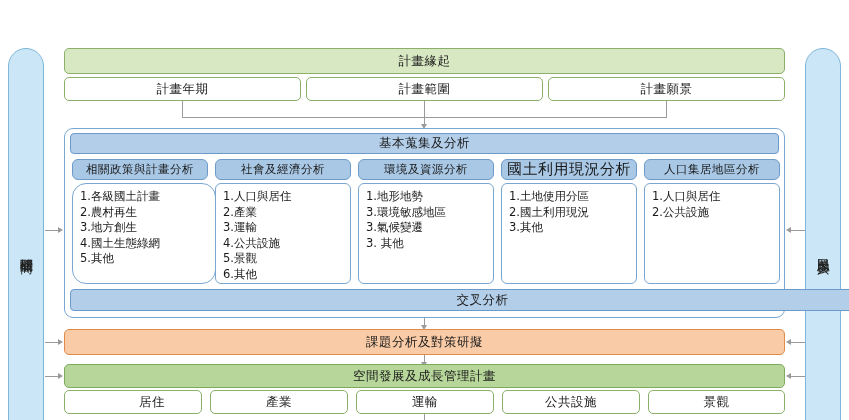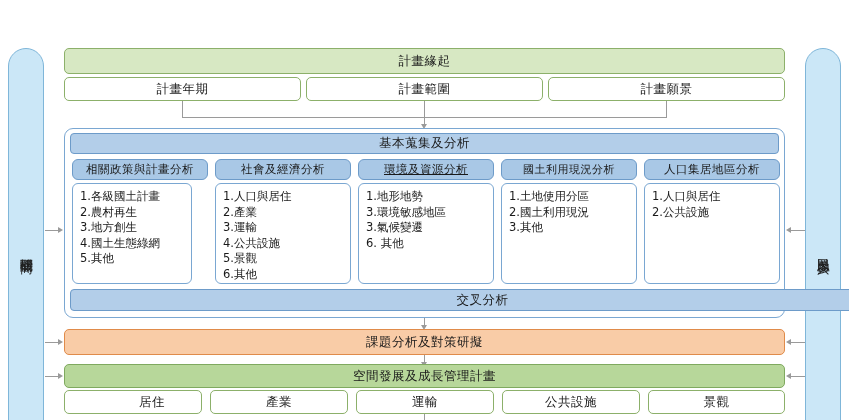--- a/index.html
+++ b/index.html
@@ -185,52 +185,52 @@
   <div class="bar blue-head" style="left:70px; top:93px; width:709px; height:21px; border-radius:4px;">
     <span>基本蒐集及分析</span>
   </div>
 
   <div class="bar blue-col-head" style="left:72px; top:119px; width:136px; height:21px; font-size:11.5px;">
     <span>相關政策與計畫分析</span>
   </div>
   <div class="bar blue-col-head" style="left:215px; top:119px; width:136px; height:21px; font-size:11.5px;">
     <span>社會及經濟分析</span>
   </div>
-  <div class="bar blue-col-head" style="left:358px; top:119px; width:136px; height:21px; font-size:11.5px;text-decoration:underline;">
+  <div class="bar blue-col-head" style="left:358px; top:119px; width:136px; height:21px; font-size:11.5px;">
     <span>環境及資源分析</span>
   </div>
-  <div class="bar blue-col-head" style="left:501px; top:119px; width:136px; height:21px; font-size:11px;">
+  <div class="bar blue-col-head" style="left:501px; top:119px; width:136px; height:21px; font-size:15px;">
     <span>國土利用現況分析</span>
   </div>
   <div class="bar blue-col-head" style="left:644px; top:119px; width:136px; height:21px; font-size:11.5px;">
     <span>人口集居地區分析</span>
   </div>
 
-  <div class="list-box white-blue" style="left:72px; top:143px; width:120px; height:101px;">
+  <div class="list-box white-blue" style="left:72px; top:143px; width:144px; height:101px;border-radius:14px;">
     <div>1.各級國土計畫</div>
     <div>2.農村再生</div>
     <div>3.地方創生</div>
     <div>4.國土生態綠網</div>
     <div>5.其他</div>
   </div>
 
   <div class="list-box white-blue" style="left:215px; top:143px; width:136px; height:101px;">
     <div>1.人口與居住</div>
     <div>2.產業</div>
     <div>3.運輸</div>
     <div>4.公共設施</div>
     <div>5.景觀</div>
     <div>6.其他</div>
   </div>
 
   <div class="list-box white-blue" style="left:358px; top:143px; width:136px; height:101px;">
     <div>1.地形地勢</div>
     <div>3.環境敏感地區</div>
     <div>3.氣候變遷</div>
-    <div>6. 其他</div>
+    <div>3. 其他</div>
   </div>
 
   <div class="list-box white-blue" style="left:501px; top:143px; width:136px; height:101px;">
     <div>1.土地使用分區</div>
     <div>2.國土利用現況</div>
     <div>3.其他</div>
   </div>
 
   <div class="list-box white-blue" style="left:644px; top:143px; width:136px; height:101px;">
     <div>1.人口與居住</div>

